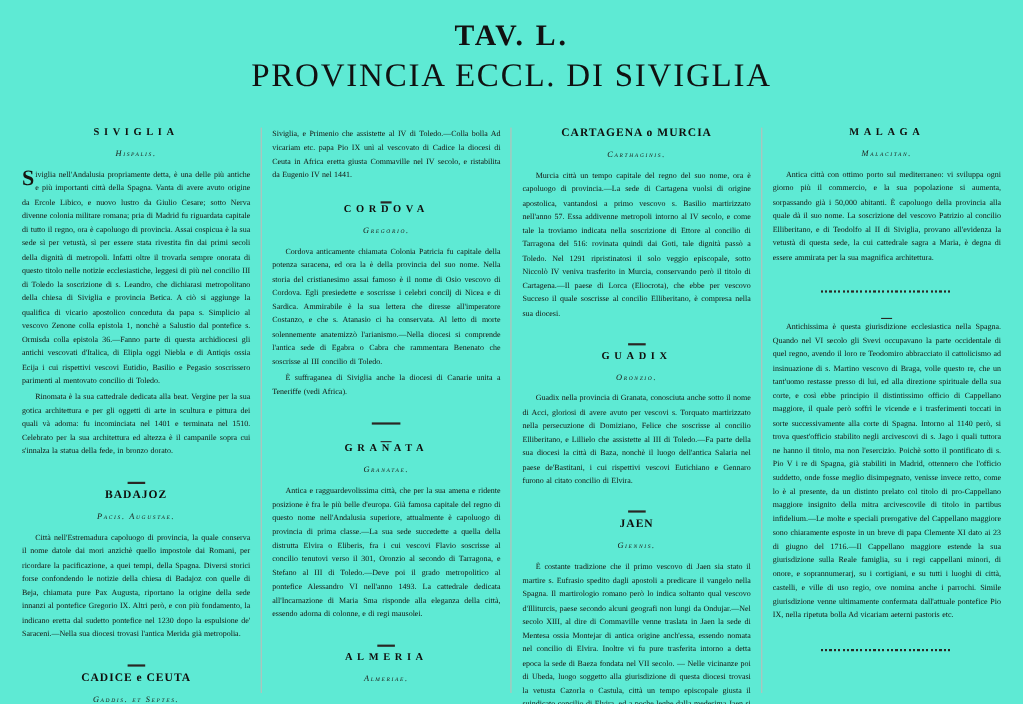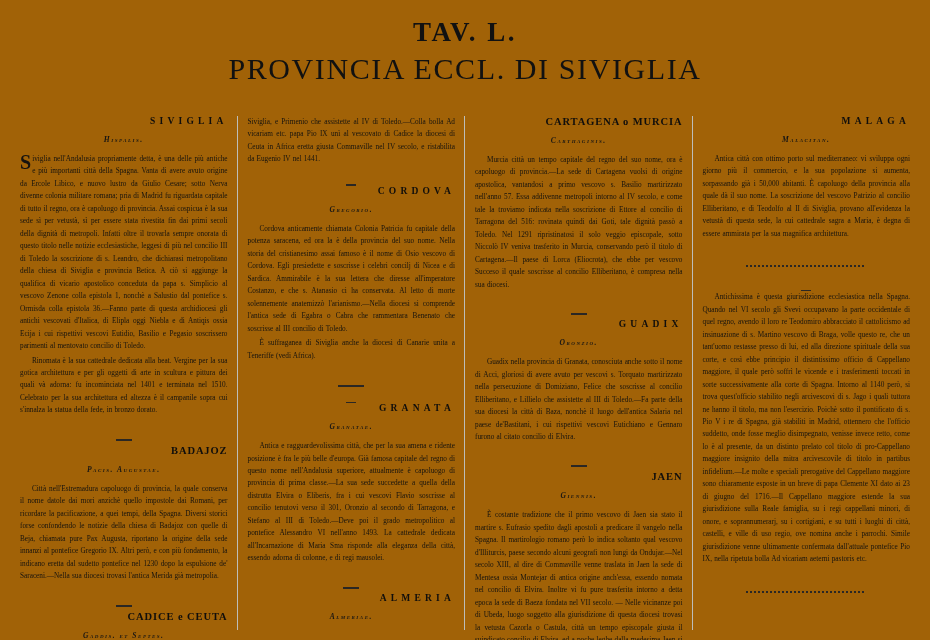--- a/index.html
+++ b/index.html
@@ -4,21 +4,21 @@
 <style>
   html, body {
     margin: 0;
     padding: 0;
     background: #ffffff;
   }
   .page {
     position: relative;
     width: 930px;
     height: 640px;
-    background: #a16207;
+    background: #5eead4;
     overflow: hidden;
     font-family: "Liberation Serif", "DejaVu Serif", serif;
     color: #14120f;
   }
 
   
   .masthead {
     text-align: center;
     padding-top: 18px;
   }
@@ -60,21 +60,21 @@
     position: absolute;
     left: -1px;
     top: 0;
     bottom: 4px;
     width: 1px;
     background: #bdbdb8;
   }
 
   
   .sec-title {
-    text-align: right;
+    text-align: center;
     font-size: 9.5px;
     font-weight: bold;
     letter-spacing: 4.2px;
     margin: 0 0 9px 0;
     color: #100e0c;
   }
   .sec-title.solid {
     letter-spacing: 0.9px;
     font-size: 10.5px;
   }
@@ -89,21 +89,20 @@
     letter-spacing: 0.6px;
   }
   .latin {
     text-align: center;
     font-style: italic;
     font-variant: small-caps;
     font-size: 7.6px;
     letter-spacing: 1.5px;
     margin: 0 0 9px 0;
     color: #1a1714;
-    font-weight: bold;
   }
 
   
   .para {
     text-align: justify;
     text-align-last: left;
     font-size: 7.25px;
     line-height: 1.72;
     margin: 0 0 2px 0;
     text-indent: 12px;

